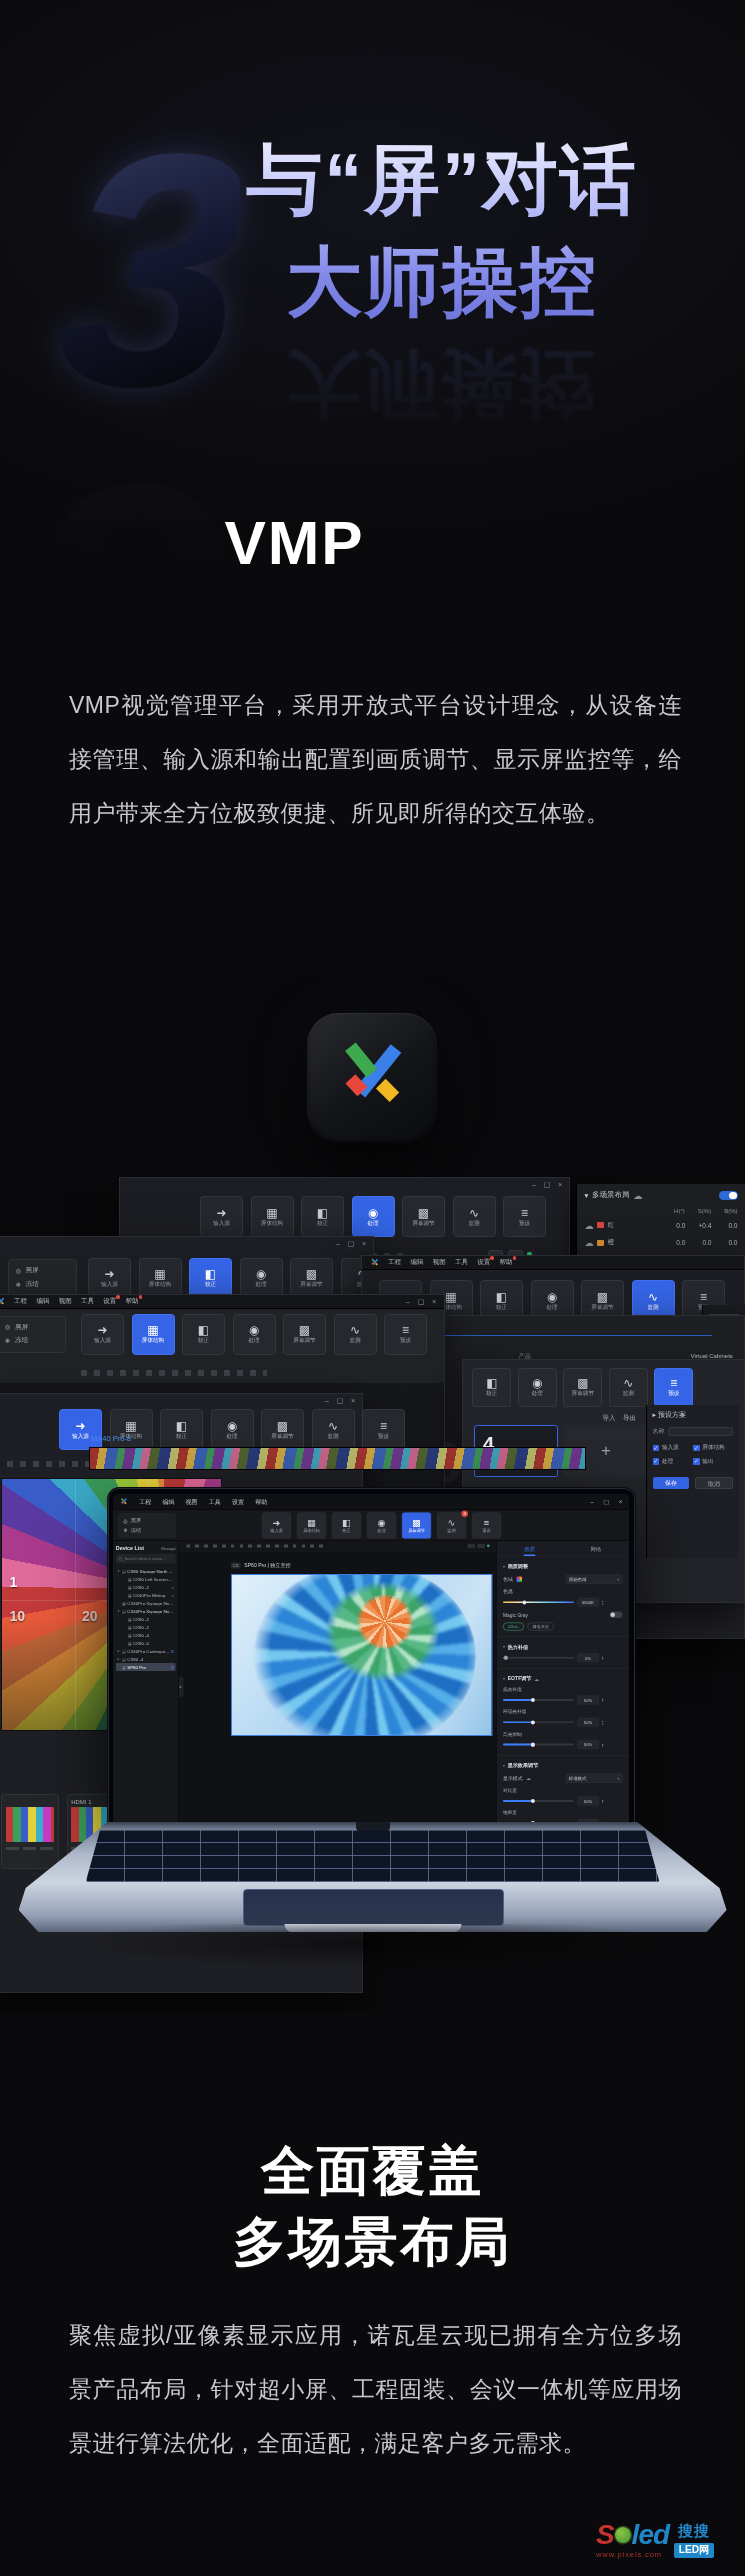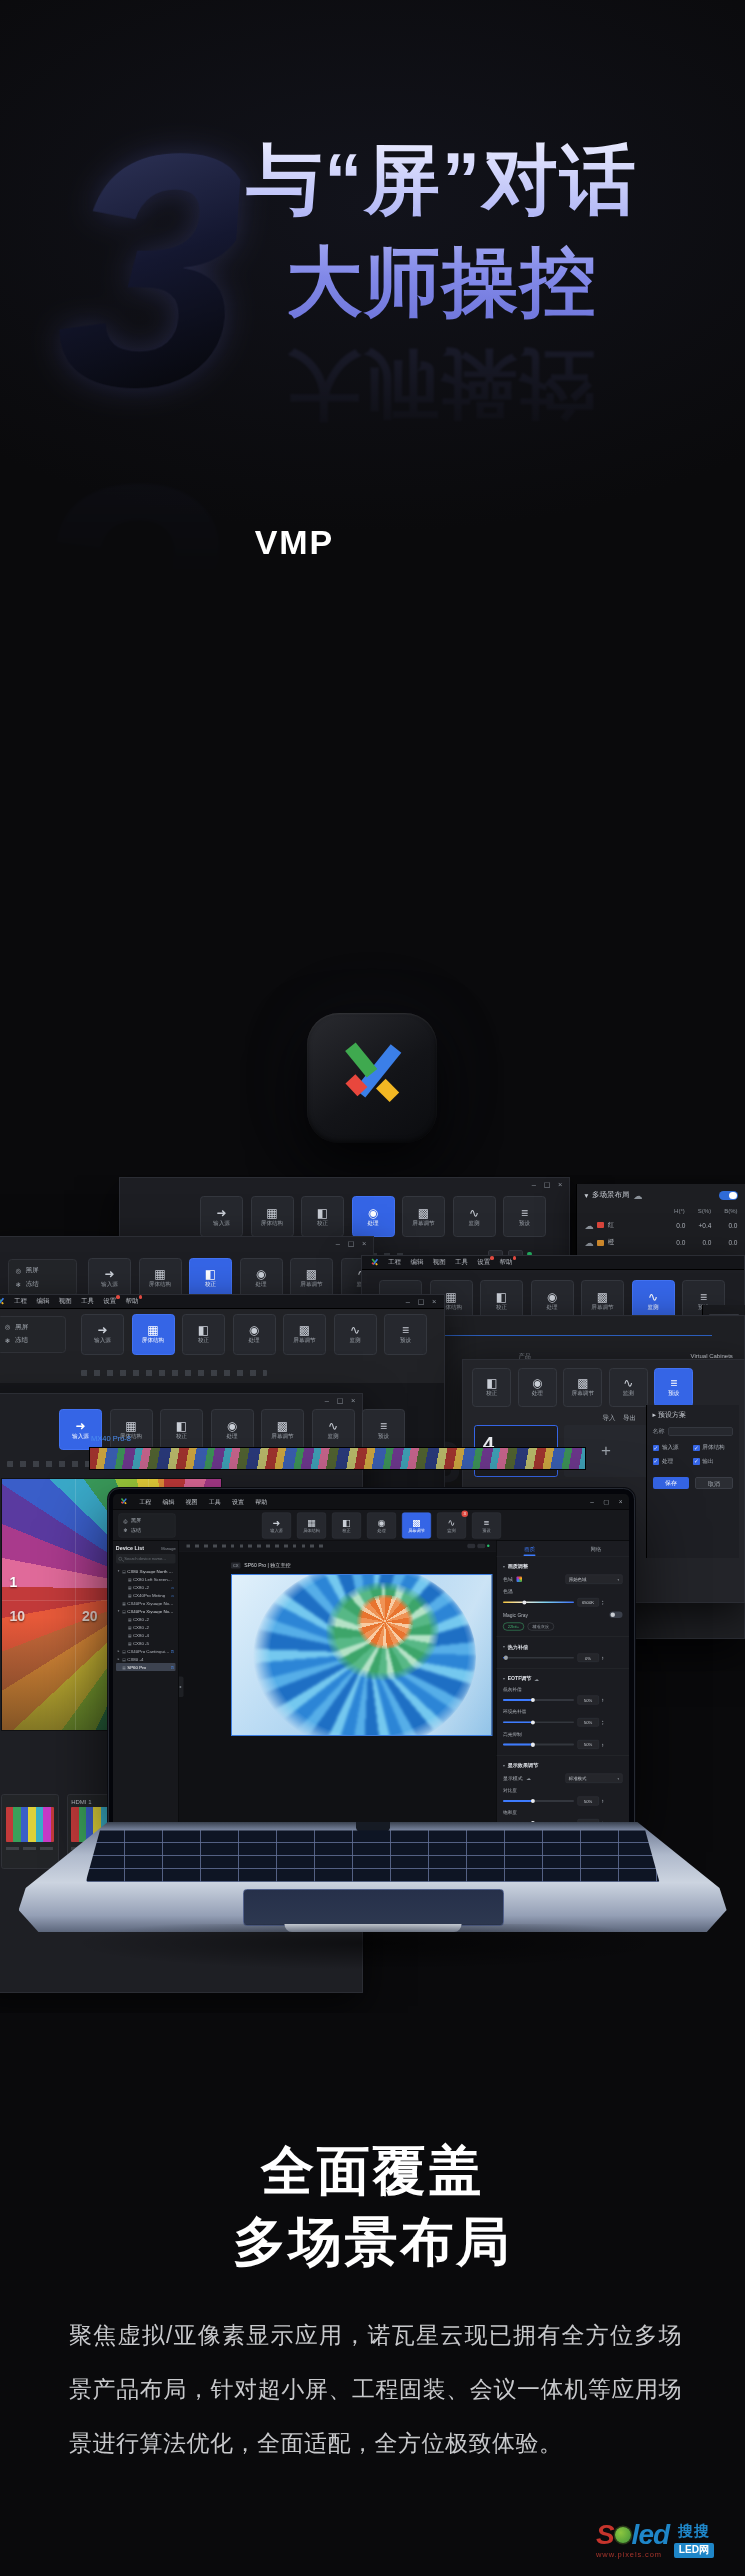--- a/index.html
+++ b/index.html
@@ -19,21 +19,21 @@
     -webkit-background-clip:text; background-clip:text; color:transparent; }
   .m-titles { position:absolute; left:212px; top:130px; width:460px; text-align:center; font-weight:900; font-size:76px; line-height:102px; letter-spacing:1.9px;
     color:#6d74c9; opacity:.13; filter:blur(0.9px);
     transform:scaleY(-1); transform-origin:bottom;
     -webkit-mask-image:linear-gradient(to bottom, transparent 42%, #000 100%); mask-image:linear-gradient(to bottom, transparent 42%, #000 100%); }
   .m-big3 { position:absolute; left:61px; top:104px; font-size:332px; line-height:1; font-weight:900; font-style:italic; letter-spacing:-11.2px; color:#2b3056; opacity:.12; filter:blur(1.4px);
     transform:scaleY(-1) skewX(4deg); transform-origin:bottom;
     -webkit-mask-image:linear-gradient(to bottom, transparent 55%, #000 100%); mask-image:linear-gradient(to bottom, transparent 55%, #000 100%); }
 
   
-  .vmp-head { position:absolute; left:0; top:510px; width:589px; text-align:center; color:#fff; font-weight:800; font-size:34px; line-height:65px; letter-spacing:1.9px; }
+  .vmp-head { position:absolute; left:0; top:510px; width:589px; text-align:center; color:#fff; font-weight:800; font-size:62px; line-height:65px; letter-spacing:1.9px; }
   .para { position:absolute; left:69px; width:613px; color:#c8c9cc; font-size:23px; line-height:54px; letter-spacing:0.5px; text-align:justify; }
   .para1 { top:678px; }
   .scene-head { position:absolute; left:0; top:2135px; width:745px; text-align:center; color:#fff; font-weight:800; font-size:53px; line-height:71px; letter-spacing:2.8px; }
   .para2 { top:2308px; }
 
   
   .app-icon { position:absolute; left:307px; top:1013px; width:130px; height:130px; border-radius:32px;
     background:linear-gradient(145deg,#2a2b30 0%,#131418 55%,#0b0c0f 100%);
     box-shadow:inset 0 0.9px 1.9px rgba(255,255,255,.09), inset 0 -1.9px 5.6px rgba(0,0,0,.6), 0 22.4px 56px rgba(0,0,0,.85), 0 0 84px rgba(100,110,170,.07);
     display:flex; align-items:center; justify-content:center; }
@@ -269,20 +269,21 @@
   </div>
   <div class="big3">3</div>
   <div class="hero-titles">
     <div>与“屏”对话</div>
     <div>大师操控</div>
   </div>
 
   <div class="vmp-head">
     <div>VMP</div>
   </div>
+  <p class="para para1">VMP视觉管理平台，采用开放式平台设计理念，从设备连接管理、输入源和输出配置到画质调节、显示屏监控等，给用户带来全方位极致便捷、所见即所得的交互体验。</p>
 
   <div class="app-icon">
     <svg width="80" height="80" viewBox="0 0 100 100">
       <path d="M80 13 L35 69" stroke="#3b7fe8" stroke-width="17"></path>
       <path d="M23 11 L50 44" stroke="#3fa94f" stroke-width="17"></path>
       <path d="M23 51 L38 67" stroke="#e8473d" stroke-width="17"></path>
       <path d="M61 57 L78 74" stroke="#f2b723" stroke-width="17"></path>
     </svg>
   </div>
 
@@ -1212,21 +1213,21 @@
       </div>
       <div class="lap-shadow"></div>
     </div>
 
   </div>
 
   <div class="scene-head">
     <div>全面覆盖</div>
     <div>多场景布局</div>
   </div>
-  <p class="para para2">聚焦虚拟/亚像素显示应用，诺瓦星云现已拥有全方位多场景产品布局，针对超小屏、工程固装、会议一体机等应用场景进行算法优化，全面适配，全方位极致体验。</p>
+  <p class="para para2">聚焦虚拟/亚像素显示应用，诺瓦星云现已拥有全方位多场景产品布局，针对超小屏、工程固装、会议一体机等应用场景进行算法优化，全面适配，满足客户多元需求。</p>
 
   <div class="watermark">
     <div class="wm-brand">
       <div class="wm-word">
         <span class="wm-s">S</span>
           <span class="wm-bulb"></span>
           <span class="wm-led">led</span>
       </div>
       <div class="wm-url">www.pixels.com</div>
     </div>

